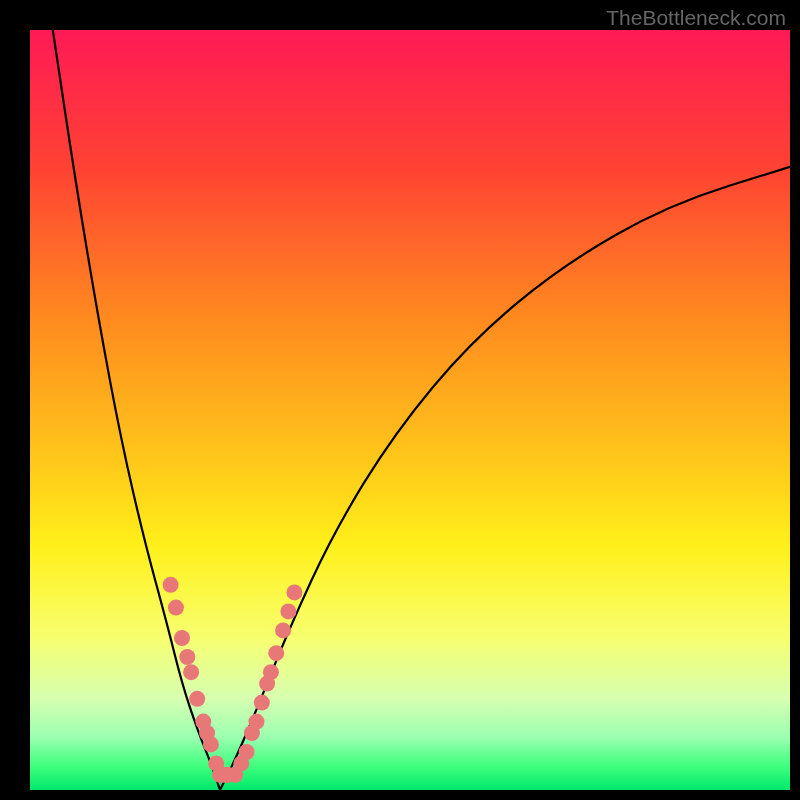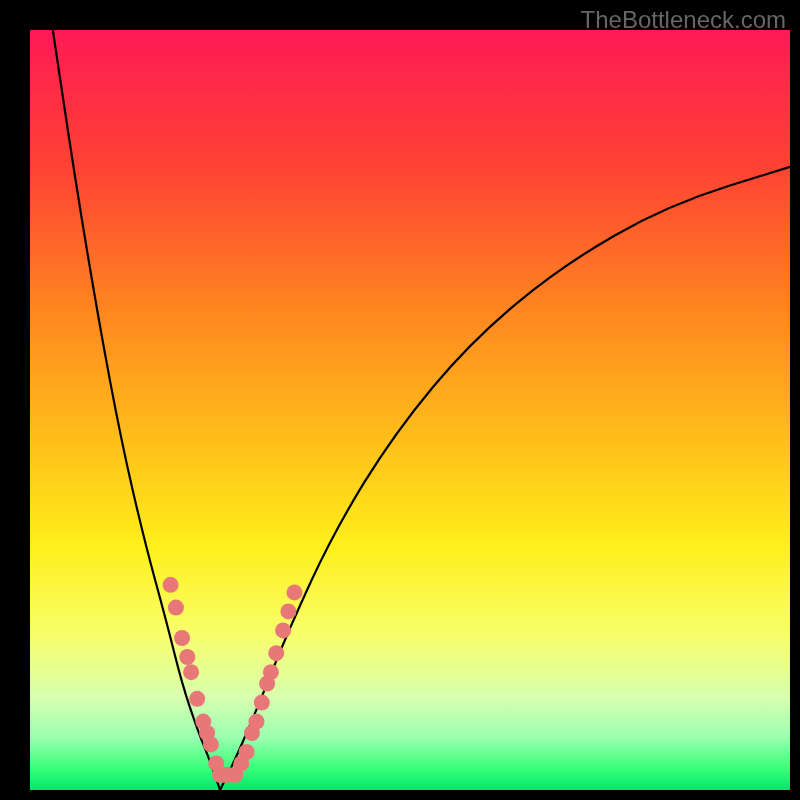--- a/index.html
+++ b/index.html
@@ -9,21 +9,21 @@
       background: #000;
       position: relative;
       font-family: Arial, sans-serif;
       overflow: hidden;
     }
     .watermark {
       position: absolute;
       top: 6px;
       right: 14px;
       color: #666;
-      font-size: 24px;
+      font-size: 21px;
       z-index: 10;
     }
     .chart-area {
       position: absolute;
       top: 30px;
       left: 30px;
       width: 760px;
       height: 760px;
       overflow: hidden;
     }

